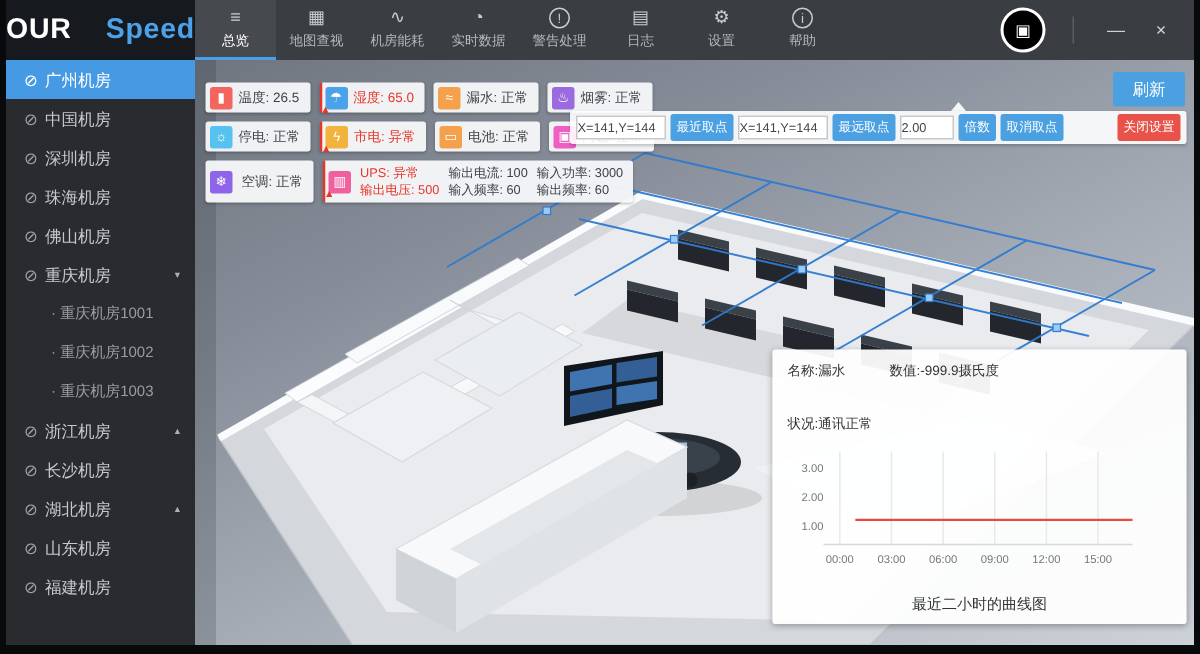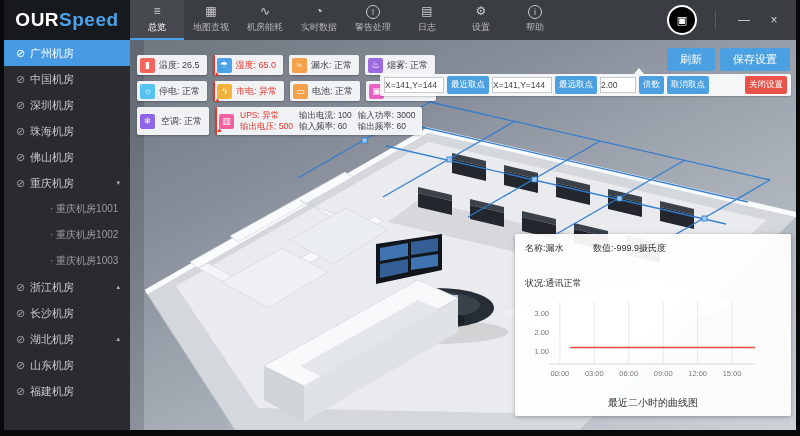--- a/index.html
+++ b/index.html
@@ -1,21 +1,21 @@
 <!DOCTYPE html>
 <html><head>
 <meta charset="utf-8">
 <style>
   html,body{margin:0;padding:0;width:800px;height:436px;background:#08090b;overflow:hidden;
     font-family:"Liberation Sans","DejaVu Sans",sans-serif;-webkit-font-smoothing:antialiased;}
   .app{position:absolute;left:4px;right:4px;top:0;bottom:6px;background:#2a2c2f;overflow:hidden;}
 
   
   .topbar{position:absolute;left:0;top:0;right:0;height:40px;background:#3a3d42;display:flex;align-items:stretch;}
-  .logo-area{width:126px;background:#16191e;display:flex;align-items:center;justify-content:center;
+  .logo-area{width:126px;background:#16191e;display:flex;align-items:center;justify-content:space-between;
     font-size:19px;font-weight:bold;letter-spacing:.5px;flex:none;}
   .logo-part1{color:#ffffff;}
   .logo-part2{color:#4ca2e8;}
   .tabs{display:flex;align-items:stretch;}
   .tab{width:54px;display:flex;flex-direction:column;align-items:center;justify-content:center;
     gap:2px;cursor:pointer;border-bottom:2px solid transparent;}
   .tab .tico{color:#c9ccd1;font-size:12px;line-height:13px;height:14px;}
   .tab .tico.circled{border:1px solid #c9ccd1;border-radius:50%;width:12px;height:12px;line-height:12px;
     text-align:center;font-size:9px;font-style:normal;}
   .tab .tlabel{color:#b4b7bc;font-size:9px;}
@@ -33,21 +33,21 @@
   
   .sidebar{position:absolute;left:0;top:40px;bottom:0;width:126px;background:#292b2e;overflow:hidden;}
   .sheader{color:#b9bcc0;font-size:11px;padding:9px 12px 7px;border-bottom:1px solid rgba(255,255,255,.08);}
   .sitem{height:26px;display:flex;align-items:center;padding:0 6px 0 12px;cursor:pointer;}
   .sitem .sico{color:#9da0a4;font-size:11px;width:14px;flex:none;}
   .sitem .slabel{color:#c5c8cc;font-size:11px;flex:1;white-space:nowrap;}
   .sitem .sarrow{color:#aab0b6;font-size:7px;padding-right:4px;}
   .sitem.selected{background:#459ae3;}
   .sitem.selected .slabel,.sitem.selected .sico{color:#fff;}
   .sitem.sub{padding-left:30px;}
-  .sitem.sub .slabel{color:#9a9da1;font-size:10px;margin-left:16px;}
+  .sitem.sub .slabel{color:#9a9da1;font-size:10px;}
   .sitem.sub .slabel::before{content:"· ";color:#9a9da1;}
 
   
   .main{position:absolute;left:126px;top:40px;right:0;bottom:0;overflow:hidden;
     background:linear-gradient(155deg,#6f7680 0%,#868d98 28%,#a7adb7 58%,#cdd2d8 100%);}
   .scene{position:absolute;inset:0;width:100%;height:100%;}
 
   
   .badges{position:absolute;left:7px;top:15px;display:flex;flex-direction:column;gap:6px;}
   .brow{display:flex;gap:6px;}
@@ -342,21 +342,20 @@
           <span class="bcol">
             <span>输入功率: 3000</span>
             <span>输出频率: 60</span>
           </span>
         </div>
       </div>
     </div>
 
     <div class="actions">
       <div class="abtn">刷新</div>
-      <div class="abtn">保存设置</div>
     </div>
     <div class="panel-arrow"></div>
 
     <div class="coordbar">
       <input class="cinput" value="X=141,Y=144" style="">
       <div class="cbtn">最近取点</div>
       <input class="cinput" value="X=141,Y=144" style="">
       <div class="cbtn">最远取点</div>
       <input class="cinput small" value="2.00" style="">
       <div class="cbtn">倍数</div>

